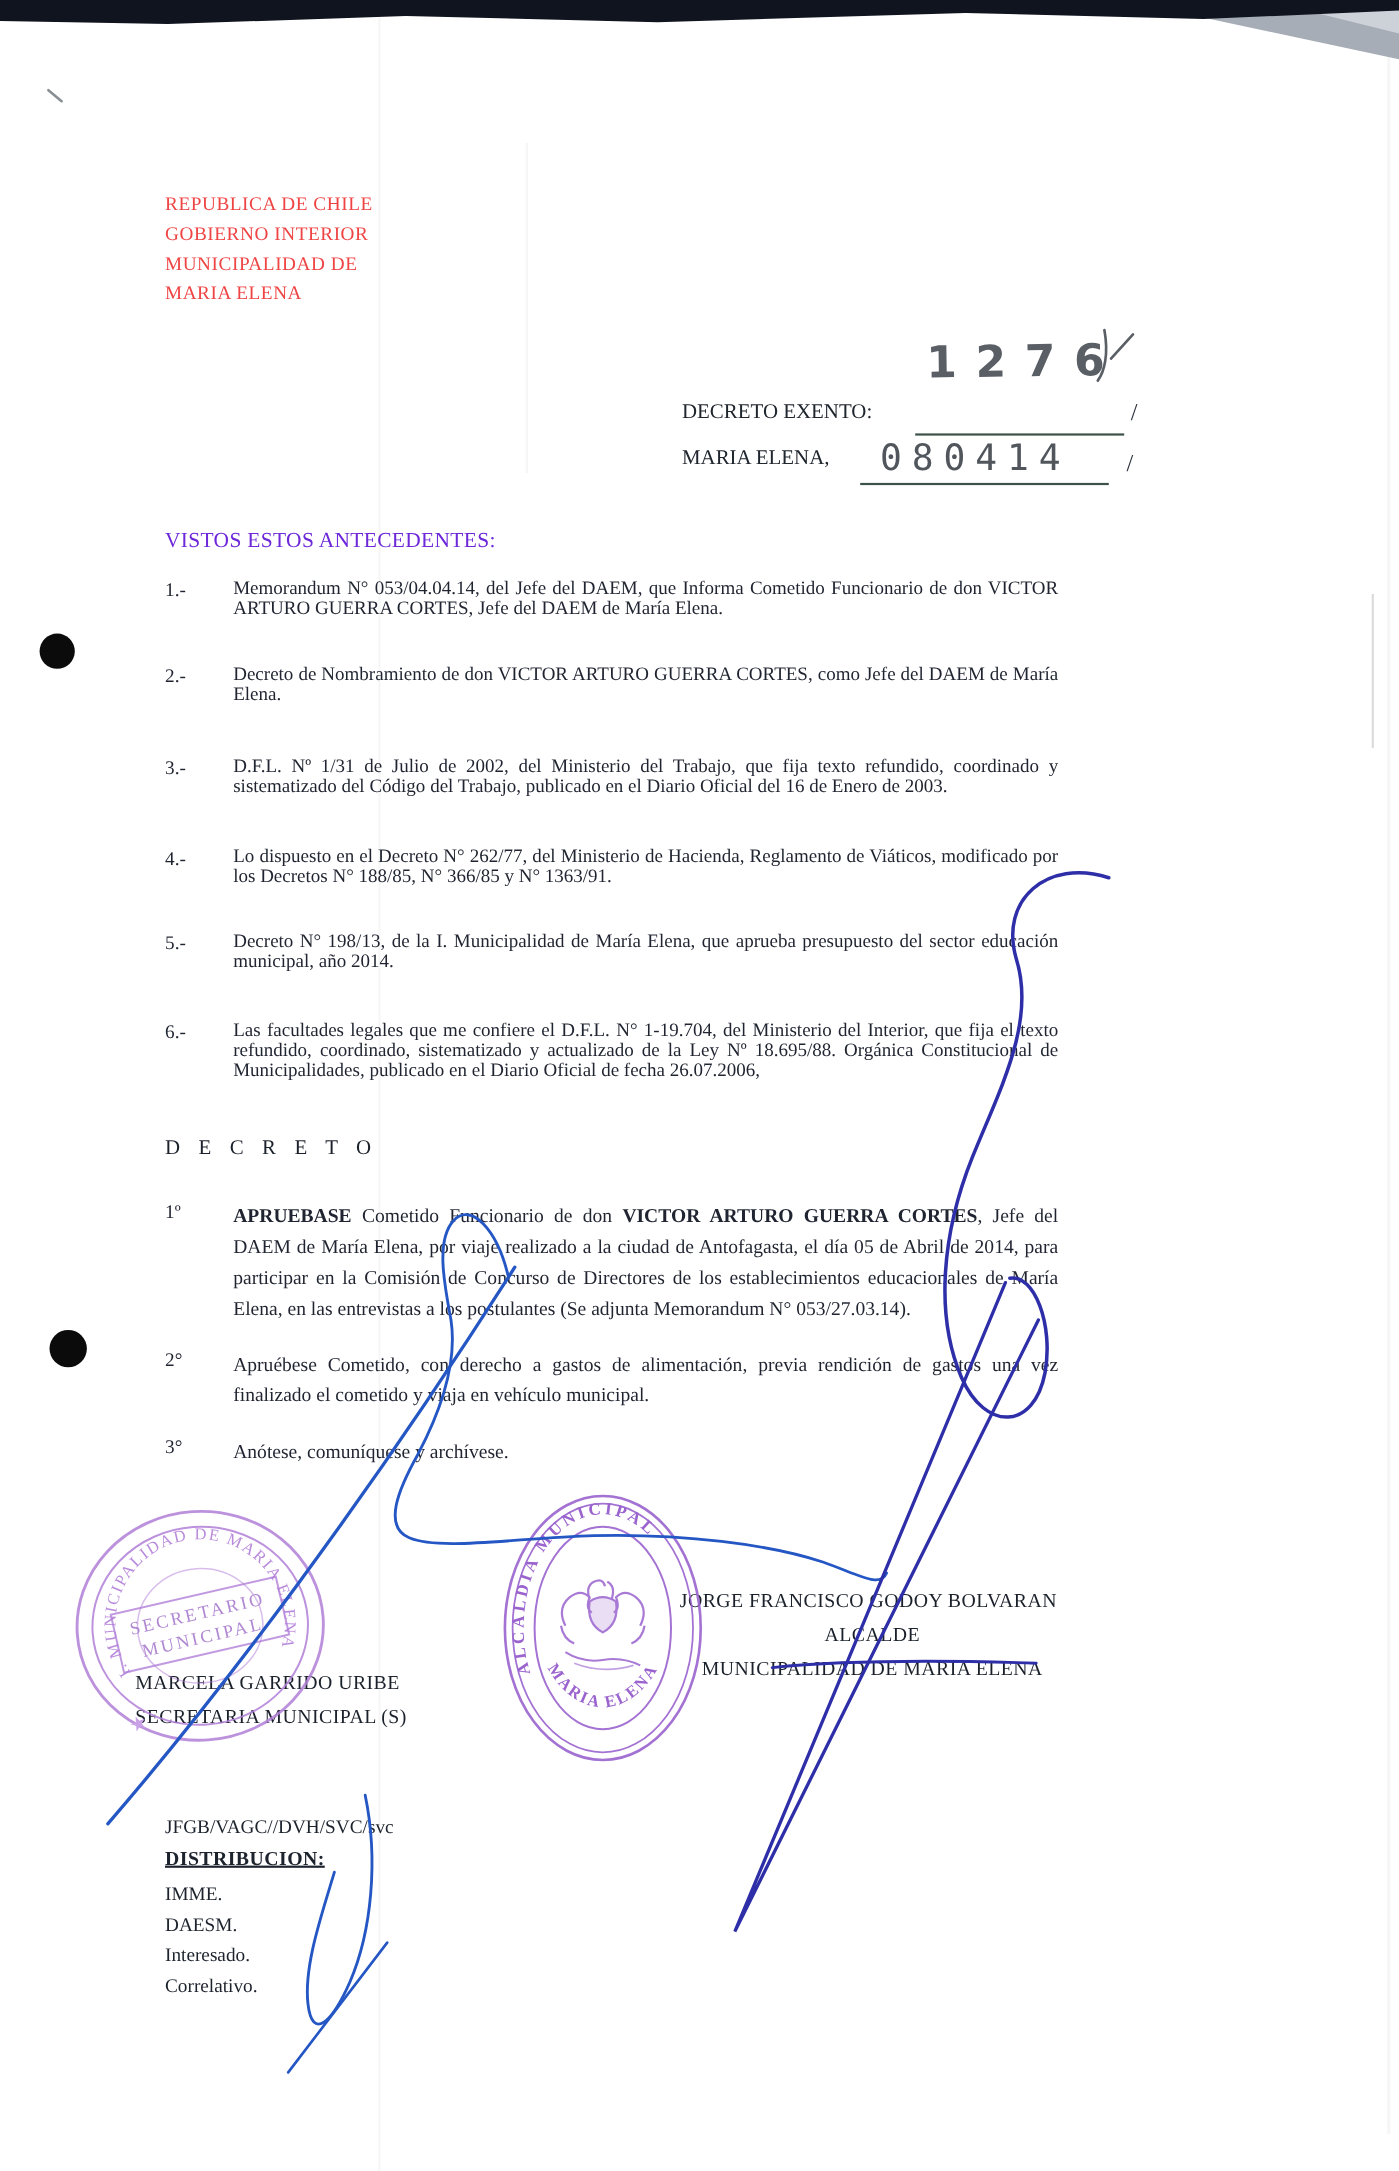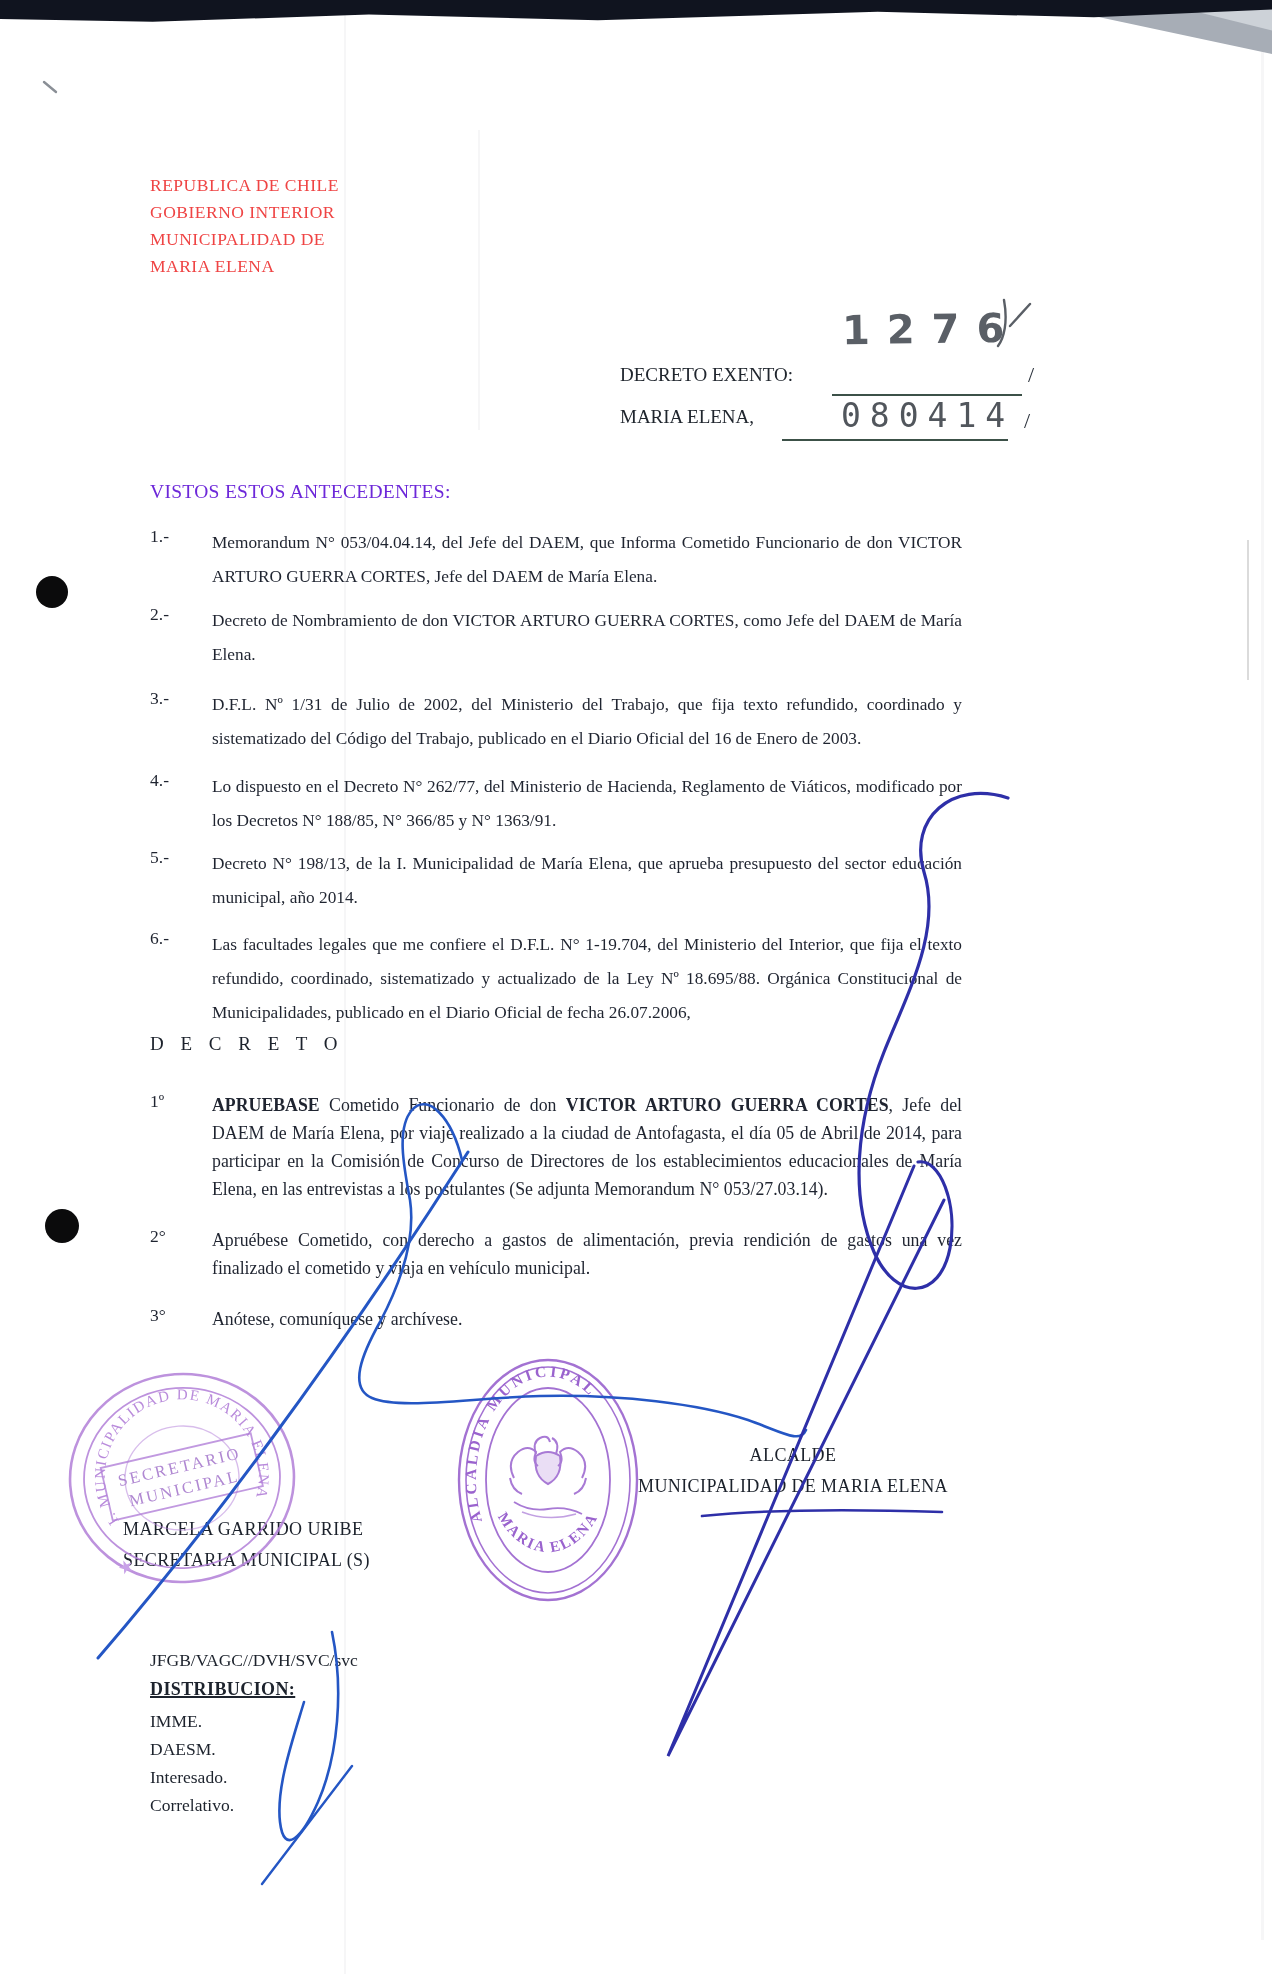--- a/index.html
+++ b/index.html
@@ -8,28 +8,28 @@
   .abs{position:absolute;}
   .caps{letter-spacing:.4px;}
   
   .letterhead{left:150px;top:172px;font-size:17.5px;line-height:27px;letter-spacing:.5px;color:#ef4444;}
   
   .stampnum{left:842px;top:306px;font-family:"DejaVu Sans",sans-serif;font-weight:bold;
             font-size:40px;letter-spacing:17px;color:#4d525a;transform:rotate(-.8deg);opacity:.92;}
   .decreelabel{left:620px;top:364px;font-size:19px;color:#20262e;}
   .placelabel{left:620px;top:406px;font-size:19px;color:#20262e;}
   .datestamp{left:800px;top:396px;font-family:"DejaVu Sans Mono",monospace;
-             font-size:33px;letter-spacing:9px;color:#43484f;opacity:.92;margin-left:41px;}
+             font-size:33px;letter-spacing:9px;color:#43484f;opacity:.92;}
   .uline{height:2px;background:#3c5148;}
   .slash{font-size:22px;color:#2a313b;}
   
   .vtitle{left:150px;top:481px;font-size:19.5px;letter-spacing:.3px;color:#6d28d9;}
   .vrow{left:150px;width:815px;display:flex;}
   .vnum{width:62px;font-size:17.5px;flex:none;}
-  .vtext{width:750px;font-size:17.3px;line-height:34px;text-align:justify;}
+  .vtext{width:750px;font-size:17.3px;line-height:18px;text-align:justify;}
   .dheading{left:150px;top:1033px;font-size:19px;letter-spacing:6px;color:#1c222c;}
   .rrow{left:150px;width:815px;display:flex;}
   .rnum{width:62px;font-size:17.5px;flex:none;}
   .rtext{width:750px;font-size:17.8px;line-height:28px;text-align:justify;}
   .b{font-weight:bold;margin-top:27px;}
   
   .secblock{left:123px;top:1514px;width:300px;text-align:left;font-size:18px;line-height:31px;color:#1b212b;}
   .mayblock{left:618px;top:1440px;width:350px;font-size:18px;line-height:31px;color:#1b212b;}
   .mayname{text-align:left;}
   .maycenter{text-align:center;}
@@ -164,20 +164,21 @@
     <path d="M 62 148 q 16 10 34 7 q 18 -3 34 5" stroke-width="1.8"></path>
     <path d="M 70 158 q 26 10 54 2" stroke-width="1.5" opacity=".7"></path>
   </g>
 </svg>
 
 <div class="abs secblock caps">
   <div>MARCELA GARRIDO URIBE</div>
   <div>SECRETARIA MUNICIPAL (S)</div>
 </div>
 <div class="abs mayblock caps">
+  <div class="mayname">JORGE FRANCISCO GODOY BOLVARAN</div>
   <div class="maycenter">ALCALDE</div>
   <div class="maycenter">MUNICIPALIDAD DE MARIA ELENA</div>
 </div>
 
 <div class="abs foot" style="left:150px;top:1650px;">JFGB/VAGC//DVH/SVC/svc</div>
 <div class="abs foot dist caps" style="left:150px;top:1679px;">DISTRIBUCION:</div>
 <div class="abs foot" style="left:150px;top:1711px;">IMME.</div>
 <div class="abs foot" style="left:150px;top:1739px;">DAESM.</div>
 <div class="abs foot" style="left:150px;top:1767px;">Interesado.</div>
 <div class="abs foot" style="left:150px;top:1795px;">Correlativo.</div>

